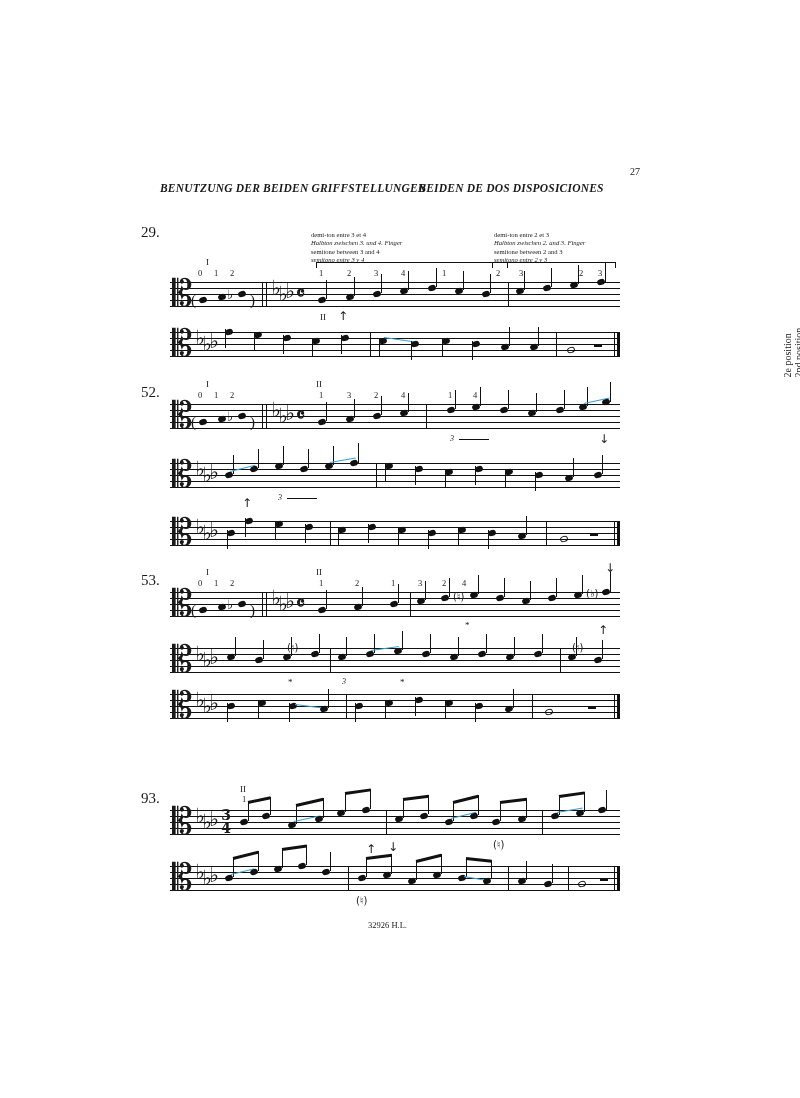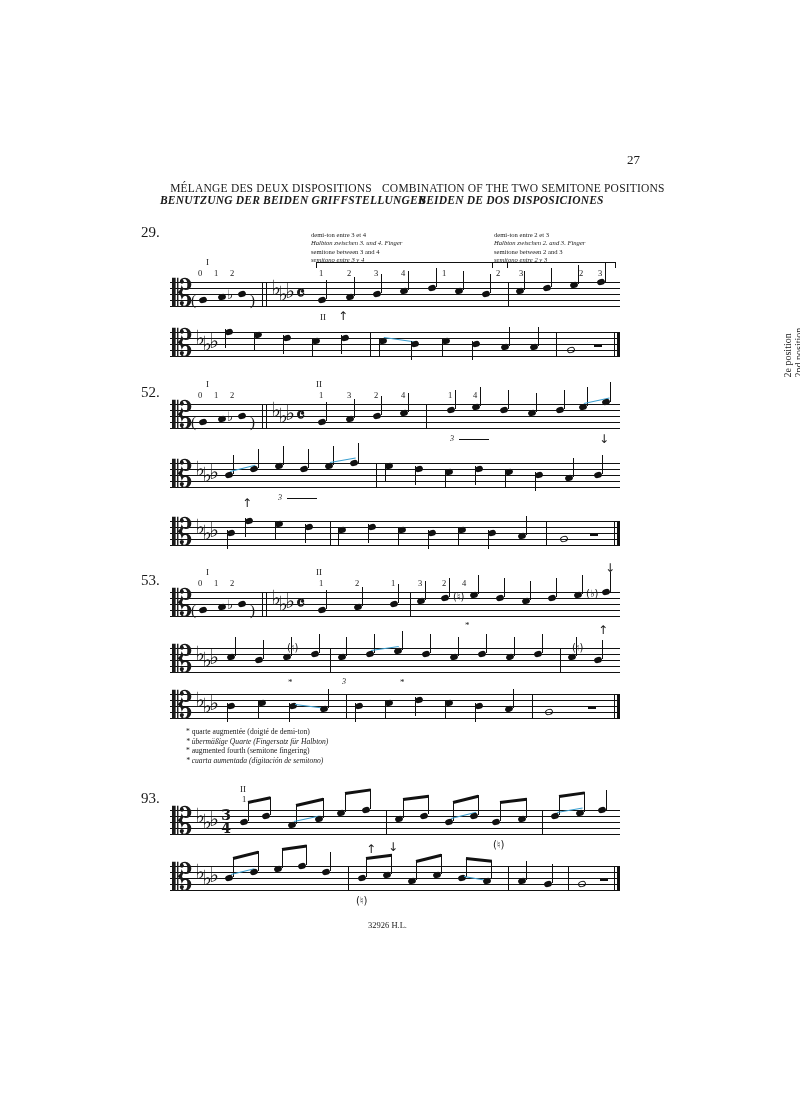--- a/index.html
+++ b/index.html
@@ -18,22 +18,22 @@
   .page {
     position: absolute;
     inset: 0;
     background: #ffffff;
   }
 
   
   .page-number {
     position: absolute;
     right: 160px;
-    top: 152px;
-    font-size: 13px;
+    top: 166px;
+    font-size: 10px;
     font-family: "Liberation Serif", serif;
   }
 
   
   .headings {
     position: absolute;
     left: 160px;
     top: 182px;
     width: 480px;
   }
@@ -269,24 +269,20 @@
   }
 </style>
 </head>
 <body>
 
 <div class="page">
 
   <div class="page-number">27</div>
 
   <div class="headings">
-    <div class="heading-row">
-      <span class="left">MÉLANGE DES DEUX DISPOSITIONS</span>
-      <span class="right">COMBINATION OF THE TWO SEMITONE POSITIONS</span>
-    </div>
     <div class="heading-row italic">
       <span class="left">BENUTZUNG DER BEIDEN GRIFFSTELLUNGEN</span>
       <span class="right">BEIDEN DE DOS  DISPOSICIONES</span>
     </div>
   </div>
 
   <div class="side-label">
     <div>2e position</div>
     <div>2nd position</div>
   </div>
@@ -767,26 +763,20 @@
 
     <div class="barline" style="left:362px;"></div>
 
     <div class="nh open" style="left:375px; top:15px;"></div>
     <div class="rest" style="left:418px; top:12px;"></div>
 
     <div class="barline" style="left:444px;"></div>
     <div class="barline thick" style="left:447px;"></div>
   </div>
 
-  <div class="footnotes">
-    <div>*   quarte augmentée (doigté de demi-ton)</div>
-    <div class="it">*  übermäßige Quarte (Fingersatz für Halbton)</div>
-    <div>*  augmented fourth (semitone fingering)</div>
-    <div class="it">* cuarta aumentada (digitación de semitono)</div>
-  </div>
 
   <div class="ex-num" style="left:141px; top:790px;">93.</div>
 
   <div class="system" style="left:170px; top:810px; width:450px;">
     <div class="staff" style="width:450px;">
       <div class="line"></div>
         <div class="line"></div>
         <div class="line"></div>
         <div class="line"></div>
         <div class="line"></div>

